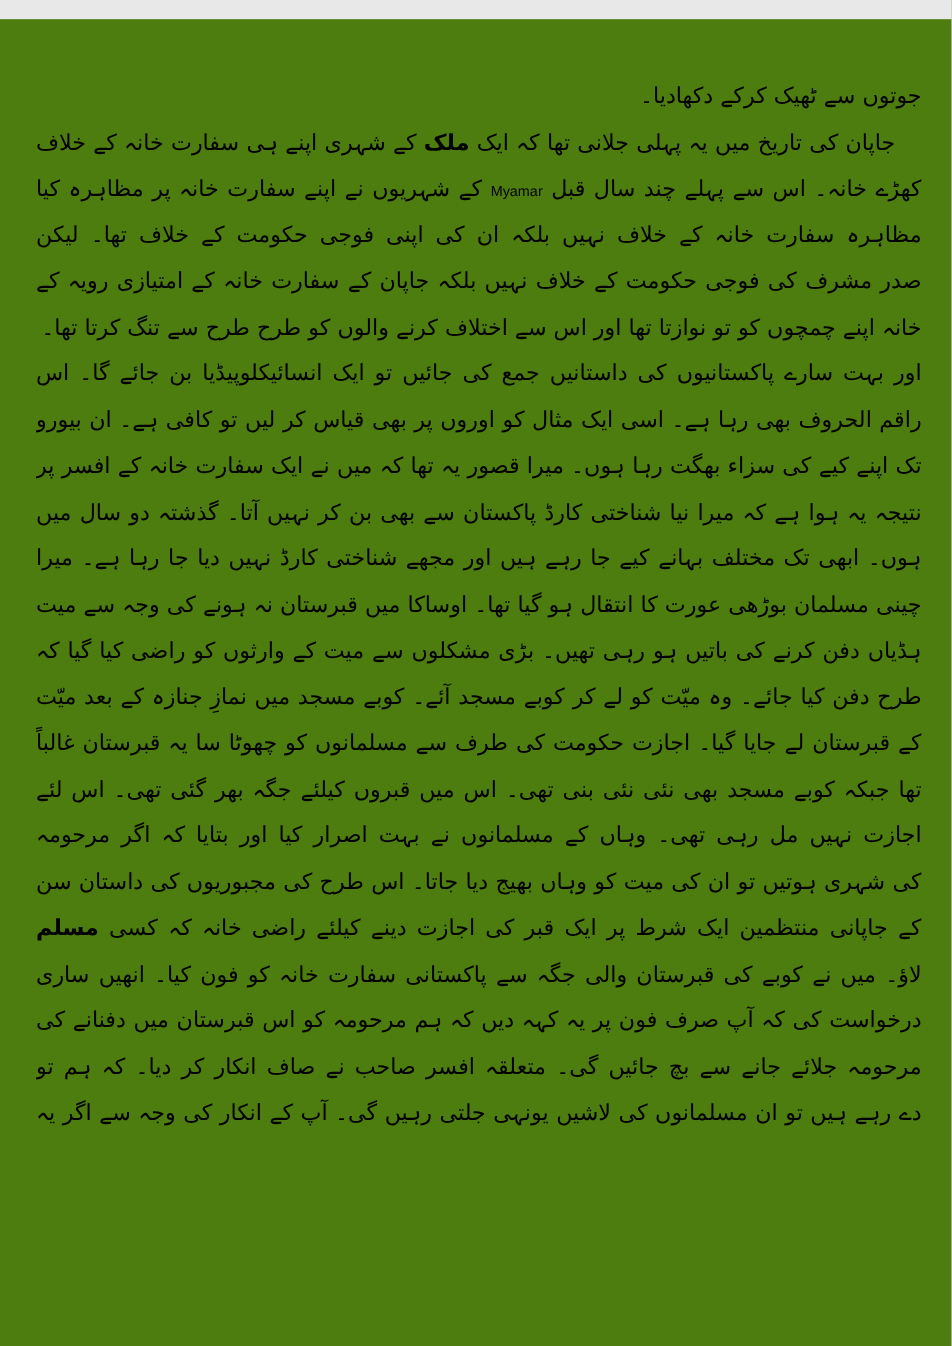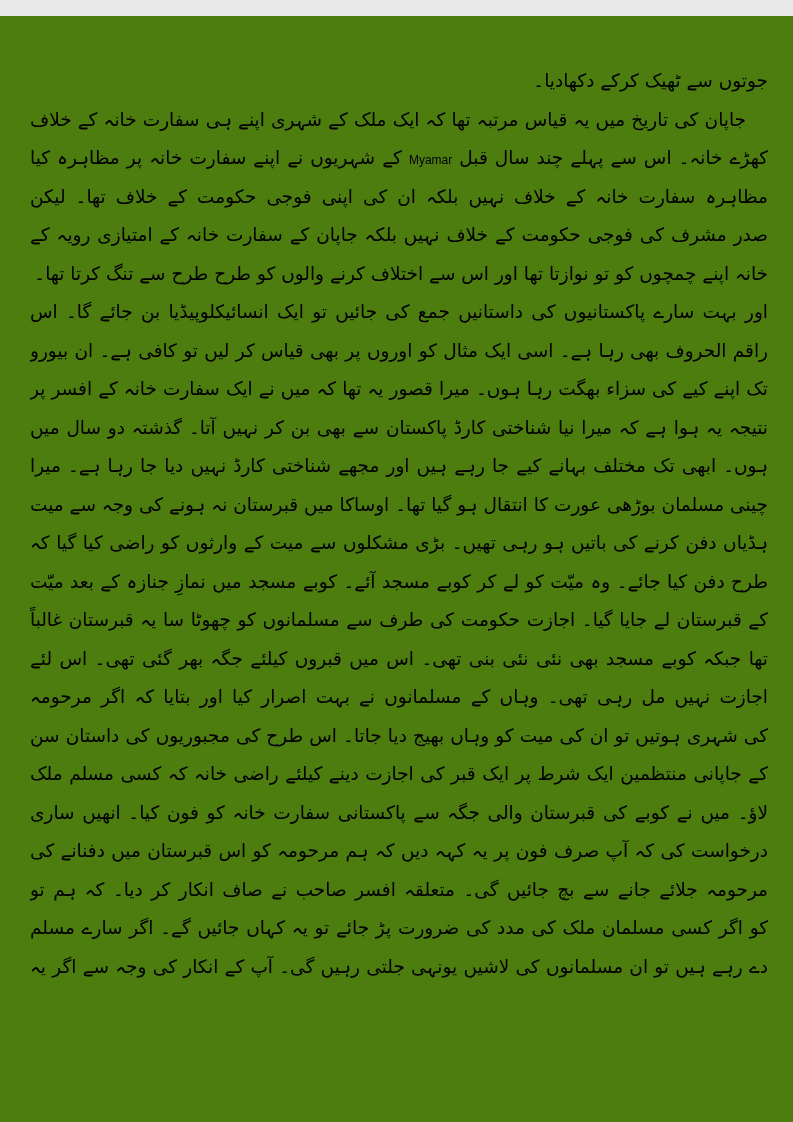--- a/index.html
+++ b/index.html
@@ -36,53 +36,52 @@
     white-space: normal;
   }
   .line.end {
     text-align: right;
     text-align-last: right;
   }
   .line.indent {
     padding-right: 22px;
   }
   .seg-bold {
-    font-weight: normal;
+    font-weight: bold;
   }
   .seg-latin {
     font-family: "Liberation Sans", sans-serif;
     font-size: 12px;
     font-weight: normal;
     direction: ltr;
     unicode-bidi: isolate;
   }
 </style>
 </head>
 <body>
 
 <div class="page">
   <div class="text-block" id="text-lines">
       <div class="line end" dir="rtl"><span class="seg-urdu">جوتوں سے ٹھیک کرکے دکھادیا۔</span></div>
-      <div class="line indent" dir="rtl"><span class="seg-urdu">جاپان کی تاریخ میں یہ قیاس مرتبہ تھا کہ ایک </span><span class="seg-bold">ملک</span><span class="seg-urdu"> کے شہری اپنے ہی سفارت خانہ کے خلاف پلے کارڈ لے کر</span></div>
+      <div class="line indent" dir="rtl"><span class="seg-urdu">جاپان کی تاریخ میں یہ پہلی جلانی تھا کہ ایک </span><span class="seg-bold">ملک</span><span class="seg-urdu"> کے شہری اپنے ہی سفارت خانہ کے خلاف پلے کارڈ لے کر</span></div>
       <div class="line" dir="rtl"><span class="seg-urdu">کھڑے خانہ۔ اس سے پہلے چند سال قبل </span><span class="seg-latin" dir="ltr">Myamar</span><span class="seg-urdu"> کے شہریوں نے اپنے سفارت خانہ پر مظاہرہ کیا تھا لیکن وہ</span></div>
       <div class="line" dir="rtl"><span class="seg-urdu">مظاہرہ سفارت خانہ کے خلاف نہیں بلکہ ان کی اپنی فوجی حکومت کے خلاف تھا۔ لیکن پاکستانیوں کا یہ مظاہرہ</span></div>
       <div class="line" dir="rtl"><span class="seg-urdu">صدر مشرف کی فوجی حکومت کے خلاف نہیں بلکہ جاپان کے سفارت خانہ کے امتیازی رویہ کے خلاف تھا کہ سفارت</span></div>
       <div class="line end" dir="rtl"><span class="seg-urdu">خانہ اپنے چمچوں کو تو نوازتا تھا اور اس سے اختلاف کرنے والوں کو طرح طرح سے تنگ کرتا تھا۔</span></div>
       <div class="line" dir="rtl"><span class="seg-urdu">اور بہت سارے پاکستانیوں کی داستانیں جمع کی جائیں تو ایک انسائیکلوپیڈیا بن جائے گا۔ اس امتیازی رویہ کا شکار</span></div>
       <div class="line" dir="rtl"><span class="seg-urdu">راقم الحروف بھی رہا ہے۔ اسی ایک مثال کو اوروں پر بھی قیاس کر لیں تو کافی ہے۔ ان بیورو کریٹس کے آگے میں ابھی</span></div>
       <div class="line" dir="rtl"><span class="seg-urdu">تک اپنے کیے کی سزاء بھگت رہا ہوں۔ میرا قصور یہ تھا کہ میں نے ایک سفارت خانہ کے افسر پر تنقید کر دی تھی۔ اس کا</span></div>
       <div class="line" dir="rtl"><span class="seg-urdu">نتیجہ یہ ہوا ہے کہ میرا نیا شناختی کارڈ پاکستان سے بھی بن کر نہیں آتا۔ گذشتہ دو سال میں تین دفعہ </span></div>
       <div class="line" dir="rtl"><span class="seg-urdu">ہوں۔ ابھی تک مختلف بہانے کیے جا رہے ہیں اور مجھے شناختی کارڈ نہیں دیا جا رہا ہے۔ میرا قصور کیا تھا؟ اوساکا میں ایک</span></div>
       <div class="line" dir="rtl"><span class="seg-urdu">چینی مسلمان بوڑھی عورت کا انتقال ہو گیا تھا۔ اوساکا میں قبرستان نہ ہونے کی وجہ سے میت کو جلا کر جاپانیوں کی طرح</span></div>
       <div class="line" dir="rtl"><span class="seg-urdu">ہڈیاں دفن کرنے کی باتیں ہو رہی تھیں۔ بڑی مشکلوں سے میت کے وارثوں کو راضی کیا گیا کہ مرحومہ کو مسلمانوں کی</span></div>
       <div class="line" dir="rtl"><span class="seg-urdu">طرح دفن کیا جائے۔ وہ میّت کو لے کر کوبے مسجد آئے۔ کوبے مسجد میں نمازِ جنازہ کے بعد میّت کو وہاں کے مسلمانوں</span></div>
       <div class="line" dir="rtl"><span class="seg-urdu">کے قبرستان لے جایا گیا۔ اجازت حکومت کی طرف سے مسلمانوں کو چھوٹا سا یہ قبرستان غالباً </span></div>
       <div class="line" dir="rtl"><span class="seg-urdu">تھا جبکہ کوبے مسجد بھی نئی نئی بنی تھی۔ اس میں قبروں کیلئے جگہ بھر گئی تھی۔ اس لئے چینی مرحومہ کو وہاں دفن کرنے کی</span></div>
       <div class="line" dir="rtl"><span class="seg-urdu">اجازت نہیں مل رہی تھی۔ وہاں کے مسلمانوں نے بہت اصرار کیا اور بتایا کہ اگر مرحومہ پاکستانی یا کسی اور </span></div>
       <div class="line" dir="rtl"><span class="seg-urdu">کی شہری ہوتیں تو ان کی میت کو وہاں بھیج دیا جاتا۔ اس طرح کی مجبوریوں کی داستان سن کر بڑی مشکلوں سے قبرستان</span></div>
       <div class="line" dir="rtl"><span class="seg-urdu">کے جاپانی منتظمین ایک شرط پر ایک قبر کی اجازت دینے کیلئے راضی خانہ کہ کسی </span><span class="seg-bold">مسلم ملک</span></div>
       <div class="line" dir="rtl"><span class="seg-urdu">لاؤ۔ میں نے کوبے کی قبرستان والی جگہ سے پاکستانی سفارت خانہ کو فون کیا۔ انھیں ساری صورتحال بتائی اور ان سے</span></div>
       <div class="line" dir="rtl"><span class="seg-urdu">درخواست کی کہ آپ صرف فون پر یہ کہہ دیں کہ ہم مرحومہ کو اس قبرستان میں دفنانے کی سفارش کرتے ہیں تو یہ</span></div>
       <div class="line" dir="rtl"><span class="seg-urdu">مرحومہ جلائے جانے سے بچ جائیں گی۔ متعلقہ افسر صاحب نے صاف انکار کر دیا۔ کہ ہم تو صرف پاکستانی شہری کی</span></div>
-      <div class="line" dir="rtl"><span class="seg-urdu">کو اگر کسی مسلمان </span><span class="seg-bold">ملک</span><span class="seg-urdu"> کی مدد کی ضرورت پڑ جائے تو یہ کہاں جائیں گے۔ اگر سارے مسلم </span></div>
       <div class="line" dir="rtl"><span class="seg-urdu">دے رہے ہیں تو ان مسلمانوں کی لاشیں یونہی جلتی رہیں گی۔ آپ کے انکار کی وجہ سے اگر یہ میّت جلانی پڑ جائے تو آپ</span></div>
     </div>
 </div>
 
 </body></html>

